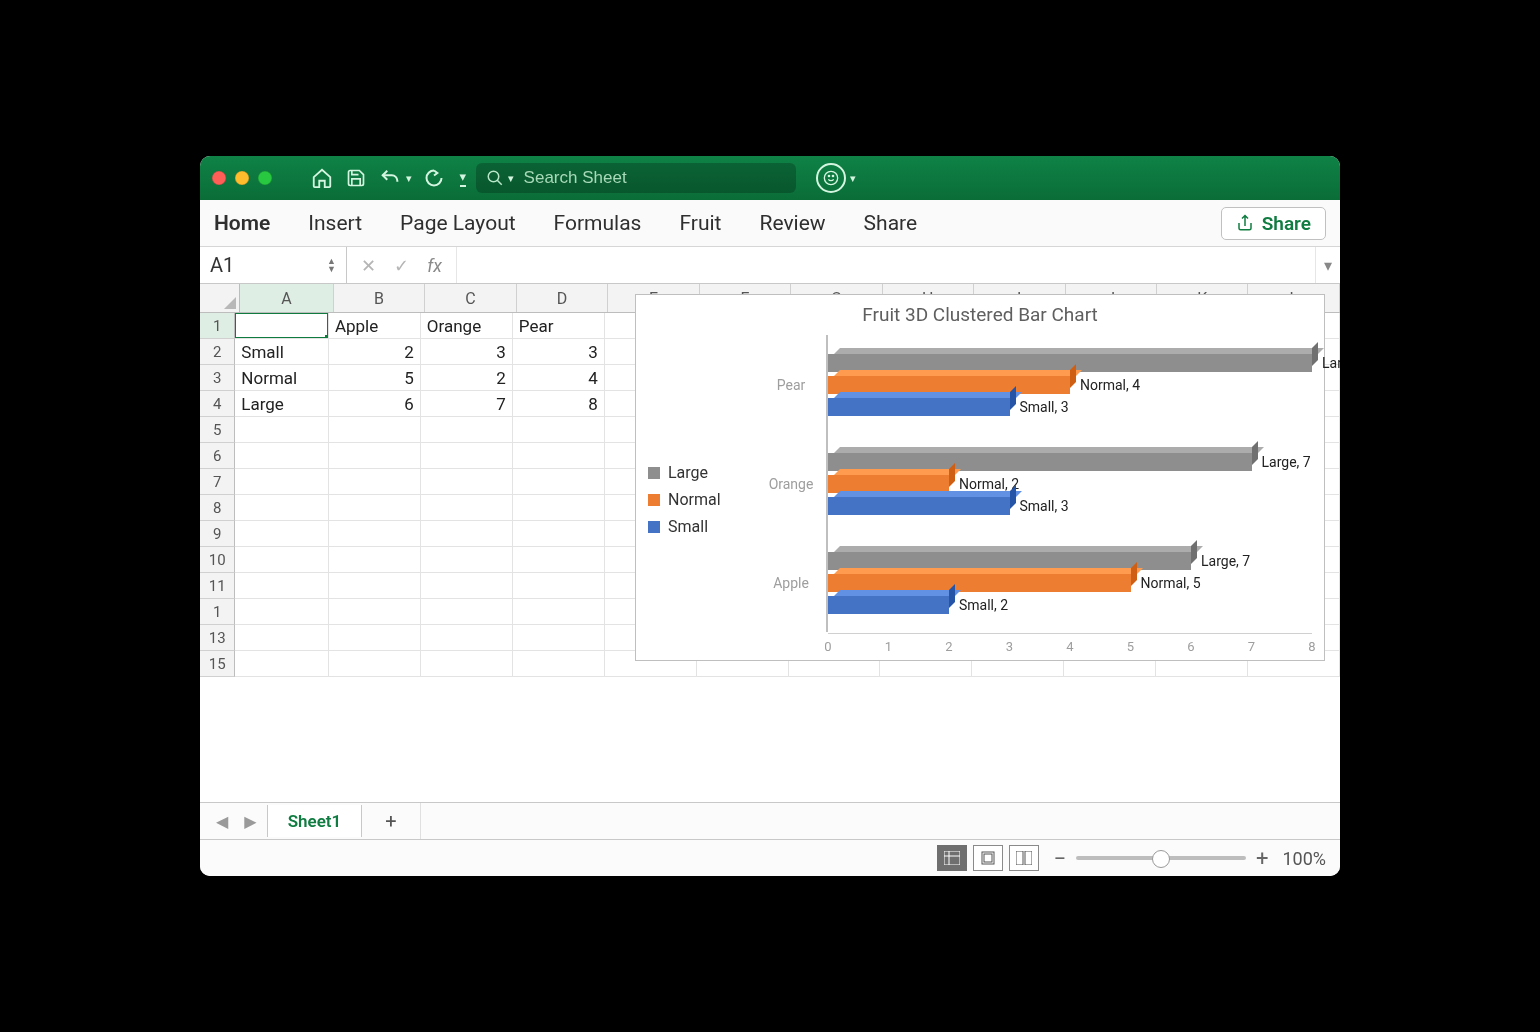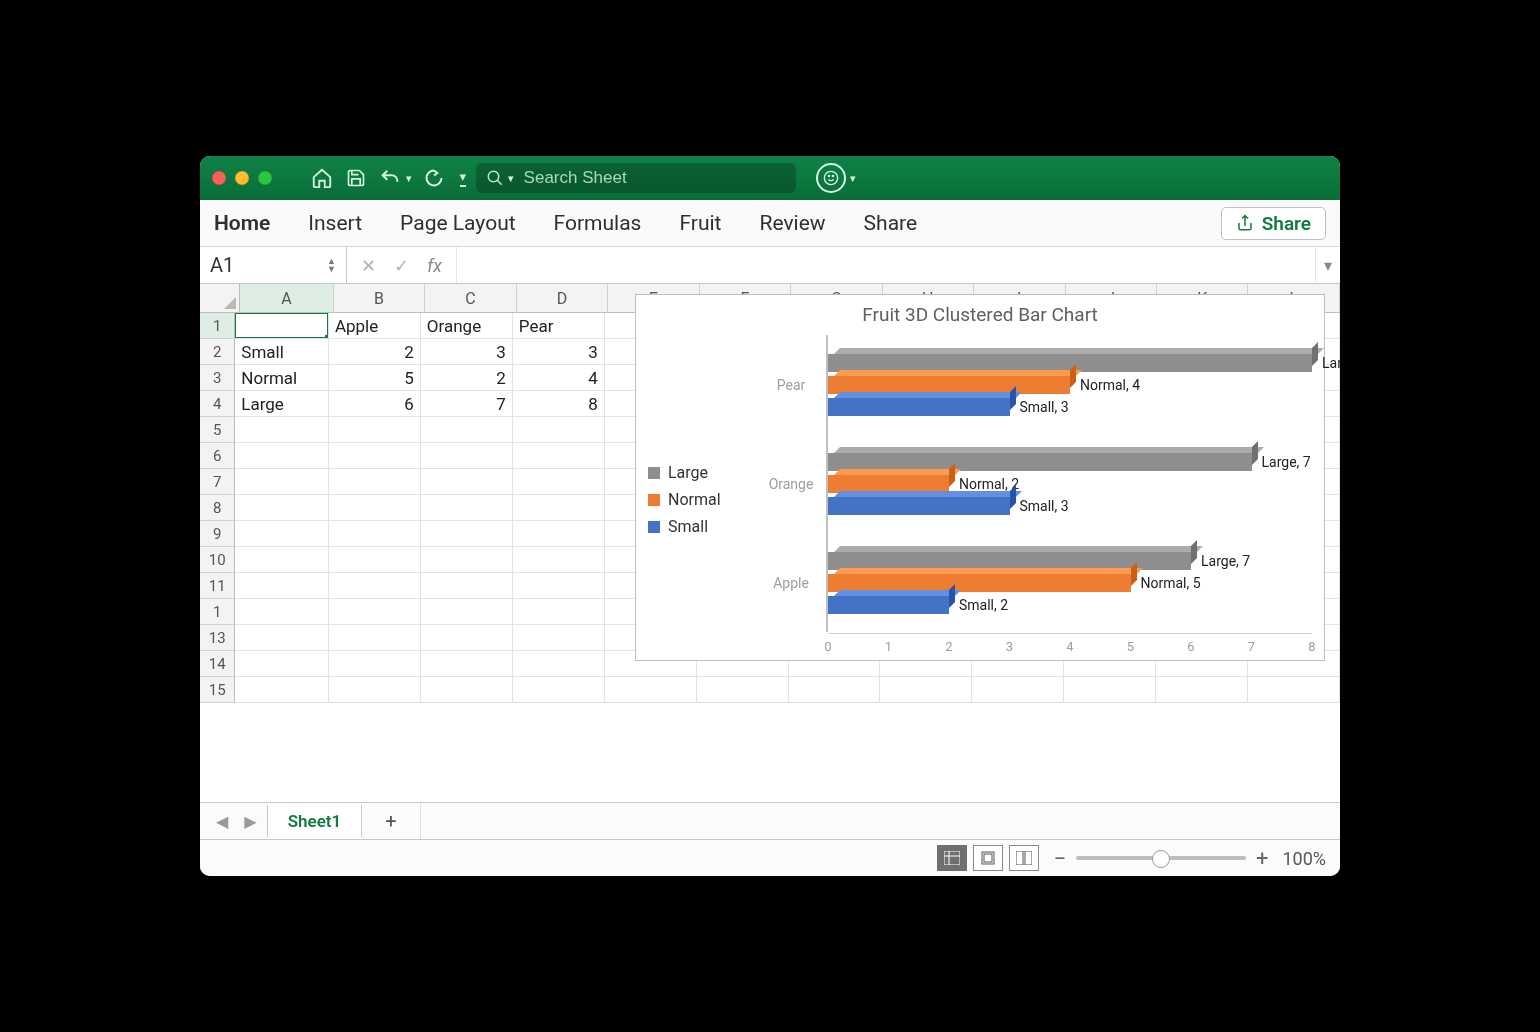--- a/index.html
+++ b/index.html
@@ -528,35 +528,20 @@
           <div class="cell" style="width: 92px;"></div>
           <div class="cell" style="width: 92px;"></div>
           <div class="cell" style="width: 92px;"></div>
           <div class="cell" style="width: 92px;"></div>
           <div class="cell" style="width: 92px;"></div>
           <div class="cell" style="width: 92px;"></div>
           <div class="cell" style="width: 92px;"></div>
         </div>
         <div class="row">
           <div class="rh">13</div>
-          <div class="cell" style="width: 94px;"></div>
-          <div class="cell" style="width: 92px;"></div>
-          <div class="cell" style="width: 92px;"></div>
-          <div class="cell" style="width: 92px;"></div>
-          <div class="cell" style="width: 92px;"></div>
-          <div class="cell" style="width: 92px;"></div>
-          <div class="cell" style="width: 92px;"></div>
-          <div class="cell" style="width: 92px;"></div>
-          <div class="cell" style="width: 92px;"></div>
-          <div class="cell" style="width: 92px;"></div>
-          <div class="cell" style="width: 92px;"></div>
-          <div class="cell" style="width: 92px;"></div>
-        </div>
-        <div class="row">
-          <div class="rh">14</div>
           <div class="cell" style="width: 94px;"></div>
           <div class="cell" style="width: 92px;"></div>
           <div class="cell" style="width: 92px;"></div>
           <div class="cell" style="width: 92px;"></div>
           <div class="cell" style="width: 92px;"></div>
           <div class="cell" style="width: 92px;"></div>
           <div class="cell" style="width: 92px;"></div>
           <div class="cell" style="width: 92px;"></div>
           <div class="cell" style="width: 92px;"></div>
           <div class="cell" style="width: 92px;"></div>

